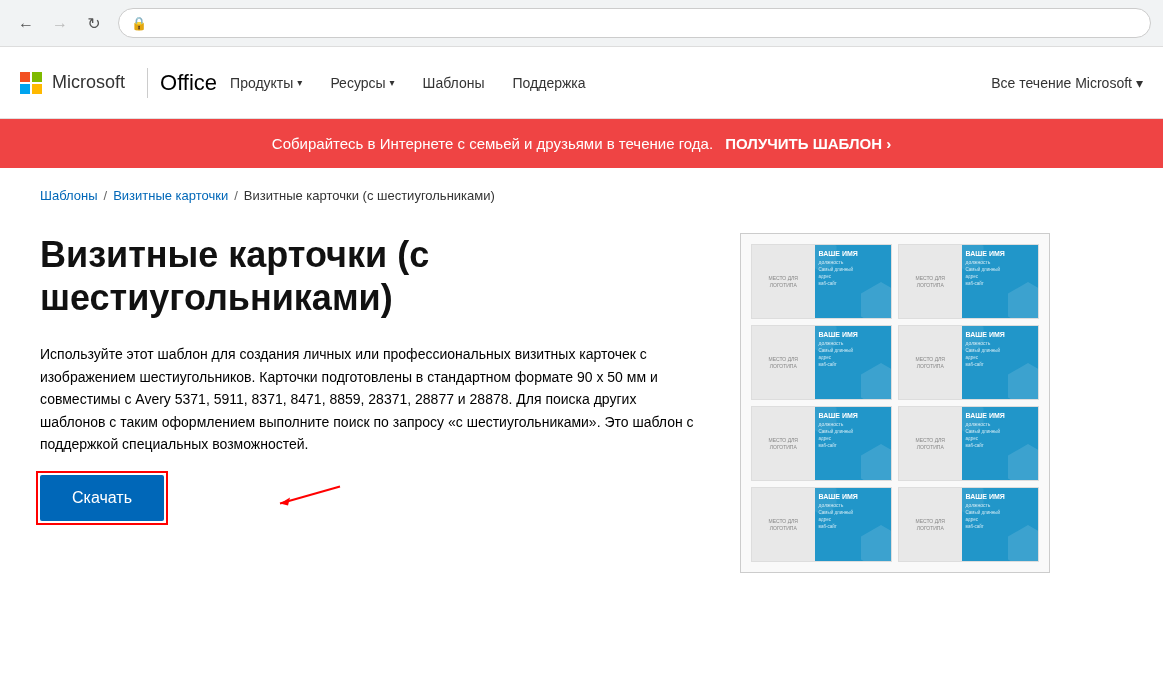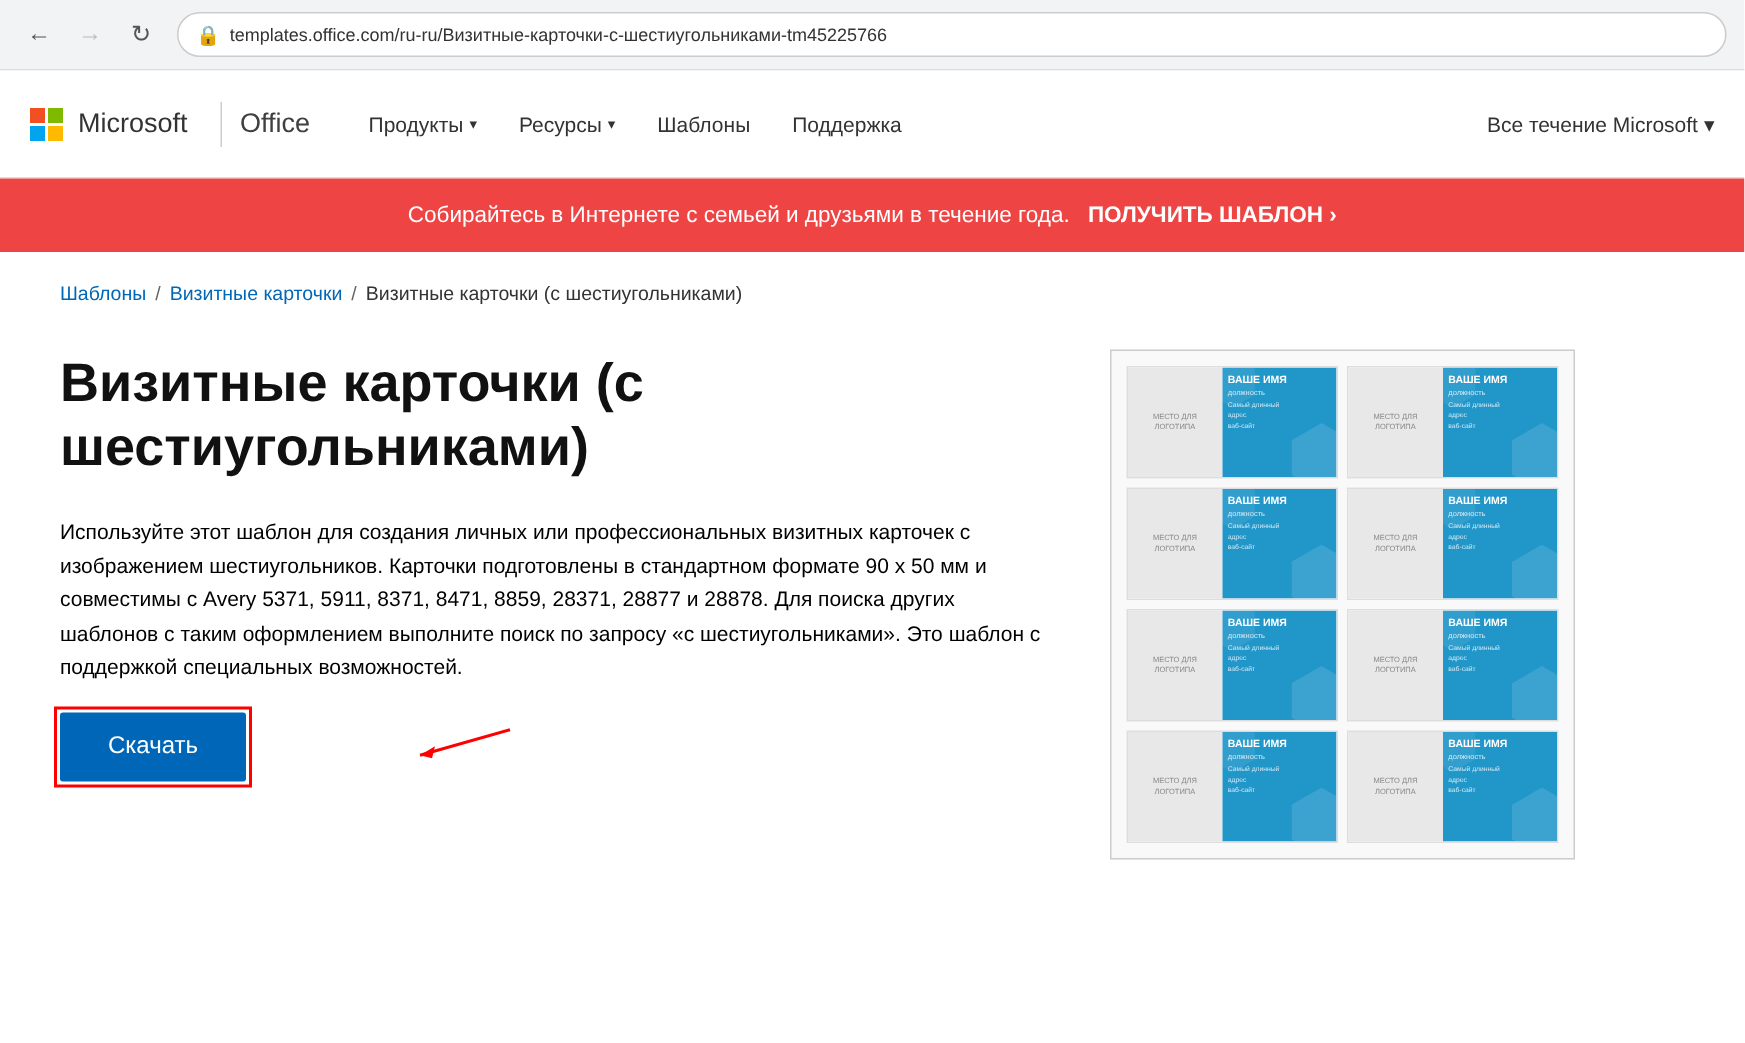--- a/index.html
+++ b/index.html
@@ -37,21 +37,21 @@
     .ms-logo-squares { display: grid; grid-template-columns: 1fr 1fr; gap: 2px; width: 22px; height: 22px; }
     .ms-sq { width: 10px; height: 10px; }
     .ms-sq.red { background: #f25022; }
     .ms-sq.green { background: #7fba00; }
     .ms-sq.blue { background: #00a4ef; }
     .ms-sq.yellow { background: #ffb900; }
     .ms-logo-text { font-size: 18px; font-weight: 300; color: #333; }
 
     .nav-divider { width: 1px; height: 30px; background: #ccc; margin: 0 12px; }
 
-    .office-text { font-size: 18px; font-weight: 300; color: #404040; margin-right: 29px; }
+    .office-text { font-size: 22px; font-weight: 300; color: #000000; margin-right: 3px; }
 
     .nav-menu { display: flex; align-items: center; gap: 8px; flex: 1; }
     .nav-item {
       padding: 8px 10px; font-size: 14px; color: #333; cursor: pointer;
       display: flex; align-items: center; gap: 4px; white-space: nowrap;
     }
     .nav-item .chevron { font-size: 10px; }
 
     .buy-btn {
       border: 1px solid #0067b8; color: #0067b8; background: #fff;
@@ -146,21 +146,20 @@
 <body>
 
 <div class="browser-chrome">
   <div class="browser-nav-buttons">
     <button class="nav-btn">←</button>
     <button class="nav-btn disabled">→</button>
     <button class="nav-btn">↻</button>
   </div>
   <div class="address-bar">
     <span class="lock-icon">🔒</span>
-    <span>templates.office.com/ru-ru/Визитные-карточки-с-шестиугольниками-tm45225766</span>
   </div>
 </div>
 
 <nav class="top-nav">
   <div class="ms-logo">
     <div class="ms-logo-squares">
       <div class="ms-sq red"></div>
       <div class="ms-sq green"></div>
       <div class="ms-sq blue"></div>
       <div class="ms-sq yellow"></div>

